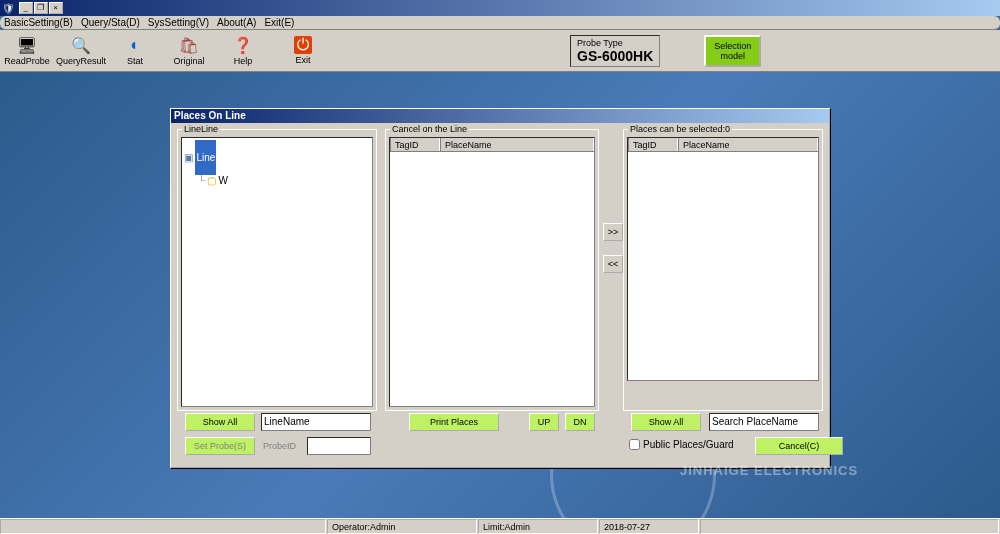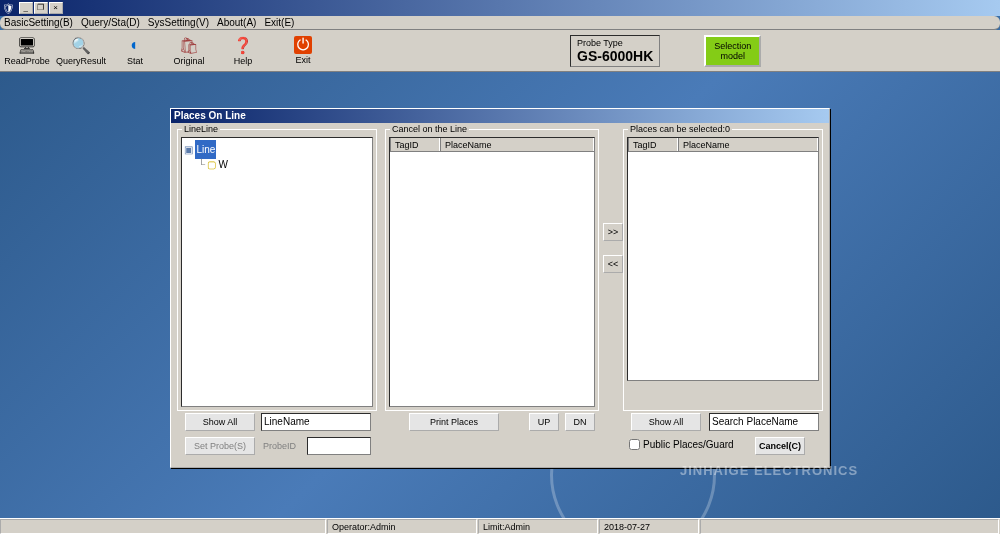--- a/index.html
+++ b/index.html
@@ -24,23 +24,23 @@
 .dialog { position: absolute; left: 170px; top: 36px; width: 660px; height: 360px; background: #d4d0c8; border: 1px outset #fff; box-shadow: 1px 1px 0 #000; }
 .dlgtitle { height: 14px; background: linear-gradient(to right, #0a246a, #a6caf0); color: #fff; font-weight: bold; padding: 0 3px; font-size: 10px; line-height: 14px; }
 .dlgbody { position: relative; height: calc(100% - 14px); }
 .panel-label { position: absolute; top: -6px; left: 4px; background: #d4d0c8; padding: 0 2px; font-size: 9px; }
 .group-frame{ position:absolute; border:1px groove #fff; }
 .listbox { position: absolute; background: #fff; border: 1px inset #808080; }
 .list-header { height: 14px; background: #d4d0c8; border-bottom: 1px solid #808080; display: flex; }
 .list-header span { border-right: 1px solid #fff; border-left: 1px solid #808080; padding: 0 4px; font-size: 9px; line-height: 14px; }
 .tree { padding: 2px; font-size: 10px; }
 .tree-item { display: flex; align-items: center; gap: 2px; }
-.tree-sel { background: #316ac5; color: #fff; padding: 4px 1px; }
+.tree-sel { background: #316ac5; color: #fff; padding: 12px 1px; }
 .xfer-btn { position: absolute; width: 20px; height: 18px; background: #d4d0c8; border: 1px outset #fff; font-size: 9px; text-align: center; line-height: 16px; }
-.btn { background: #e5e5e5; border: 1px outset #fff; font-size: 9px; text-align: center; height: 18px; line-height: 16px; position: absolute; }
+.btn { background: #bef264; border: 1px outset #fff; font-size: 9px; text-align: center; height: 18px; line-height: 16px; position: absolute; }
 .inp { background: #fff; border: 1px inset #808080; height: 18px; position: absolute; font-size: 9px; padding: 0 2px; line-height: 16px; }
 .chk { position: absolute; display: flex; align-items: center; gap: 3px; font-size: 9px; }
 .chk input { width: 11px; height: 11px; }
 .statusbar { position: absolute; bottom: 0; left: 0; right: 0; height: 16px; background: #d4d0c8; border-top: 1px solid #fff; display: flex; }
 .statusbar .cell { border: 1px inset #fff; padding: 0 4px; font-size: 9px; line-height: 14px; margin-right: 1px; }
 </style>
 </head>
 <body>
 
 <div class="titlebar">
@@ -146,21 +146,21 @@
           <span style="width:50px;">TagID</span>
           <span style="flex:1;">PlaceName</span>
         </div>
       </div>
       <div class="btn" style="left:460px; top:290px; width:70px;">Show All</div>
       <div class="inp" style="left:538px; top:290px; width:110px;"><span style="color:#000;">Search PlaceName</span></div>
       <label class="chk" style="left:458px; top:316px;">
         <input type="checkbox" style="">
         <span>Public Places/Guard</span>
       </label>
-      <div class="btn" style="left:584px; top:314px; width:50px;font-weight:bold;">Cancel(C)</div>
+      <div class="btn" style="left:584px; top:314px; width:88px;">Cancel(C)</div>
 
     </div>
   </div>
 </div>
 
 <div class="statusbar">
   <div class="cell" style="width:326px;"></div>
   <div class="cell" style="width:150px;">Operator:Admin</div>
   <div class="cell" style="width:120px;">Limit:Admin</div>
   <div class="cell" style="width:100px;">2018-07-27</div>

